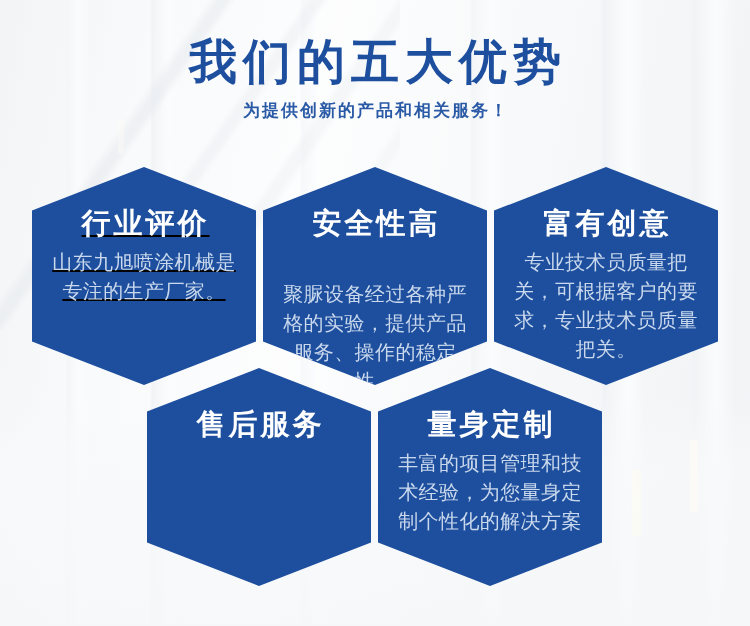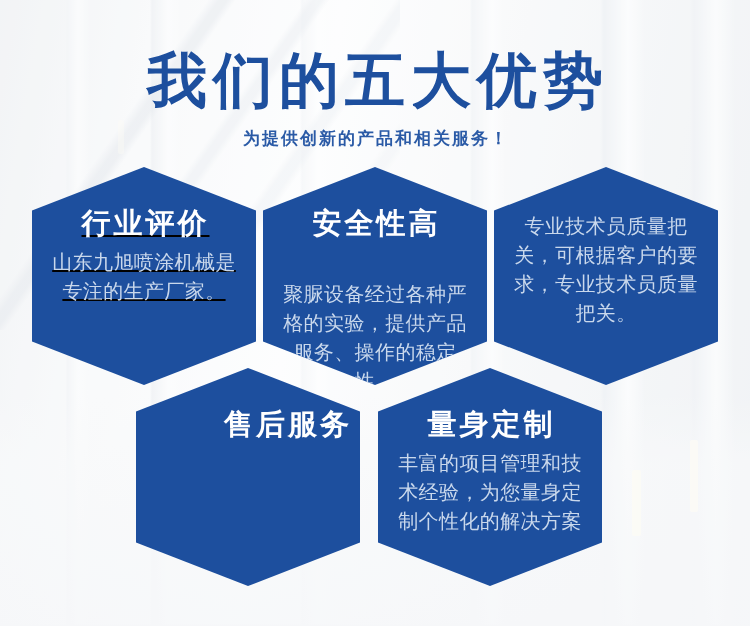--- a/index.html
+++ b/index.html
@@ -75,22 +75,22 @@
     background: rgba(255,255,255,.42);
   }
 
   
   .header {
     position: absolute;
     left: 0; right: 0; top: 34px;
     text-align: center;
   }
   .headline {
-    margin: 12px;
-    font-size: 60px;
+    margin: 0;
+    font-size: 48px;
     font-weight: bold;
     letter-spacing: 6px;
     color: #1d4f9e;
     line-height: 1.18;
     text-indent: 6px;
   }
   .subline {
     margin: 10px 0 0 0;
     font-size: 17px;
     font-weight: bold;
@@ -131,21 +131,21 @@
     line-height: 1.45;
     text-align: center;
     letter-spacing: .4px;
     width: 196px;
   }
   .hex.wide .hex-body { width: 202px; }
 
   .hex-1 { left: 32px;  top: 167px; text-decoration: underline; }
   .hex-2 { left: 263px; top: 167px; gap: 32px; }
   .hex-3 { left: 494px; top: 167px; }
-  .hex-4 { left: 136px; top: 368px; align-items: flex-end; }
+  .hex-4 { left: 147px; top: 368px; }
   .hex-5 { left: 378px; top: 368px; }
 </style>
 </head>
 <body>
 
 <div id="stage">
 
   <div class="bg-layer">
     <div class="bg-base"></div>
     <div class="bg-cols"></div>
@@ -168,20 +168,21 @@
     <div class="hex-title">行业评价</div>
     <div class="hex-body">山东九旭喷涂机械是专注的生产厂家。</div>
   </div>
 
   <div class="hex hex-2 wide">
     <div class="hex-title">安全性高</div>
     <div class="hex-body">聚脲设备经过各种严格的实验，提供产品服务、操作的稳定性。</div>
   </div>
 
   <div class="hex hex-3 wide">
+    <div class="hex-title">富有创意</div>
     <div class="hex-body">专业技术员质量把关，可根据客户的要求，专业技术员质量把关。</div>
   </div>
 
   <div class="hex hex-4 wide">
     <div class="hex-title">售后服务</div>
   </div>
 
   <div class="hex hex-5 wide">
     <div class="hex-title">量身定制</div>
     <div class="hex-body">丰富的项目管理和技术经验，为您量身定制个性化的解决方案</div>

